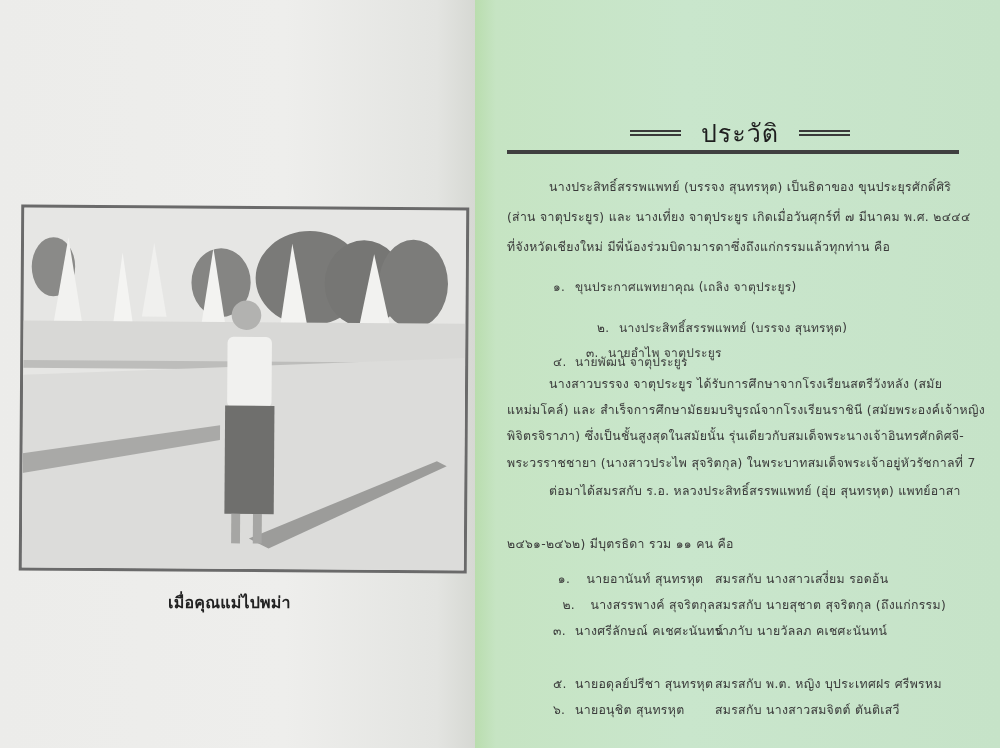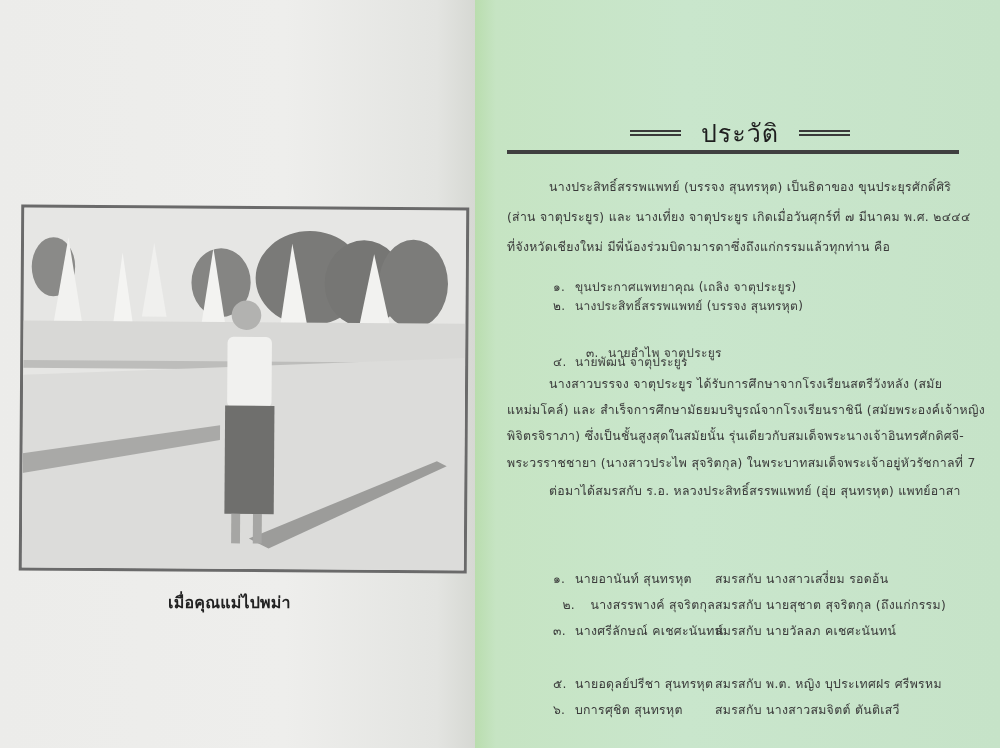--- a/index.html
+++ b/index.html
@@ -109,46 +109,47 @@
     </div>
     <div class="title-underline"></div>
 
     <div class="text indent" style="top:181px;">นางประสิทธิ์สรรพแพทย์ (บรรจง สุนทรหุต) เป็นธิดาของ ขุนประยุรศักดิ์ศิริ</div>
     <div class="text" style="top:211px;text-align:right;">(ส่าน จาตุประยูร) และ นางเที่ยง จาตุประยูร เกิดเมื่อวันศุกร์ที่ ๗ มีนาคม พ.ศ. ๒๔๔๔</div>
     <div class="text" style="top:241px;">ที่จังหวัดเชียงใหม่ มีพี่น้องร่วมบิดามารดาซึ่งถึงแก่กรรมแล้วทุกท่าน คือ</div>
 
     <div class="list-item" style="top:277px;">
       <span class="num">๑.</span><span>ขุนประกาศแพทยาคุณ     (เถลิง จาตุประยูร)</span>
     </div>
-    <div class="list-item" style="top:296px;">
+    <div class="list-item" style="top:318px;margin-left:44px;">
       <span class="num">๒.</span><span>นางประสิทธิ์สรรพแพทย์  (บรรจง สุนทรหุต)</span>
     </div>
     <div class="list-item" style="top:343px;margin-left:33px;">
       <span class="num">๓.</span><span>นายอำไพ    จาตุประยูร</span>
     </div>
     <div class="list-item" style="top:352px;">
       <span class="num">๔.</span><span>นายพัฒน์   จาตุประยูร</span>
     </div>
 
     <div class="text indent" style="top:378px;">นางสาวบรรจง จาตุประยูร ได้รับการศึกษาจากโรงเรียนสตรีวังหลัง  (สมัย</div>
     <div class="text" style="top:430px;">พิจิตรจิราภา)  ซึ่งเป็นชั้นสูงสุดในสมัยนั้น   รุ่นเดียวกับสมเด็จพระนางเจ้าอินทรศักดิศจี-</div>
     <div class="text" style="top:404px;">แหม่มโคล์) และ สำเร็จการศึกษามัธยมบริบูรณ์จากโรงเรียนราชินี  (สมัยพระองค์เจ้าหญิง</div>
     <div class="text" style="top:457px;">พระวรราชชายา (นางสาวประไพ สุจริตกุล) ในพระบาทสมเด็จพระเจ้าอยู่หัวรัชกาลที่ 7</div>
 
     <div class="text indent" style="top:485px;">ต่อมาได้สมรสกับ ร.อ. หลวงประสิทธิ์สรรพแพทย์ (อุ่ย สุนทรหุต) แพทย์อาสา</div>
+    <div class="text" style="top:538px;">๒๔๖๑-๒๔๖๒) มีบุตรธิดา รวม ๑๑ คน  คือ</div>
 
-    <div class="child" style="top:569px;">
+    <div class="child" style="top:569px;text-align:center;">
       <span class="num">๑.</span><span class="name">นายอานันท์ สุนทรหุต</span><span>สมรสกับ นางสาวเสงี่ยม รอดอ้น</span>
     </div>
     <div class="child" style="top:595px;text-align:right;">
       <span class="num">๒.</span><span class="name">นางสรรพางค์ สุจริตกุล</span><span>สมรสกับ นายสุชาต สุจริตกุล (ถึงแก่กรรม)</span>
     </div>
     <div class="child" style="top:621px;">
-      <span class="num">๓.</span><span class="name">นางศรีลักษณ์ คเชศะนันทน์</span><span>สมรสกับ นายวัลลภ คเชศะนันทน์</span>
+      <span class="num">๓.</span><span class="name">นางศรีลักษณ์ คเชศะนันทน์</span><span>ราภาับ นายวัลลภ คเชศะนันทน์</span>
     </div>
     <div class="child" style="top:674px;">
       <span class="num">๕.</span><span class="name">นายอดุลย์ปรีชา สุนทรหุต</span><span>สมรสกับ พ.ต. หญิง บุประเทศฝร ศรีพรหม</span>
     </div>
     <div class="child" style="top:700px;">
-      <span class="num">๖.</span><span class="name">บการศุชิต สุนทรหุต</span><span>สมรสกับ นางสาวสมจิตต์ ตันติเสวี</span>
+      <span class="num">๖.</span><span class="name">นายอนุชิต สุนทรหุต</span><span>สมรสกับ นางสาวสมจิตต์ ตันติเสวี</span>
     </div>
   </div>
 </div>
 
 </body></html>

